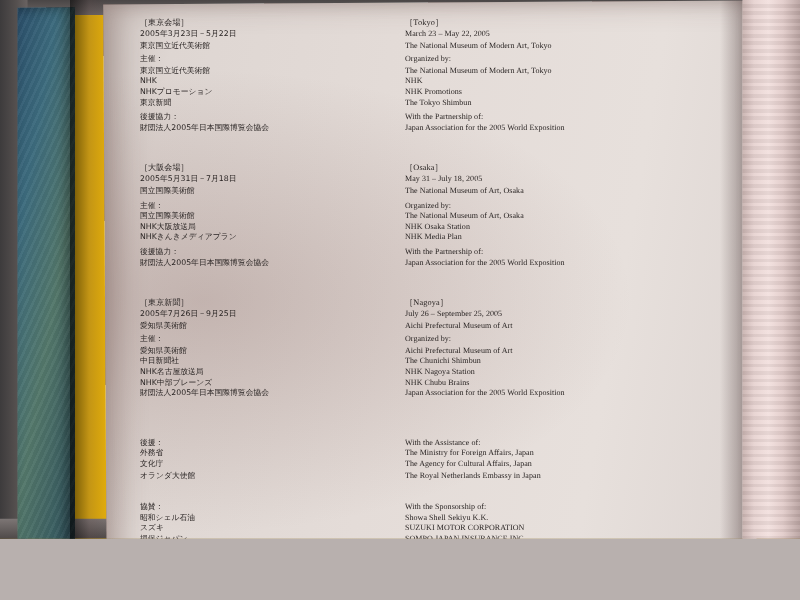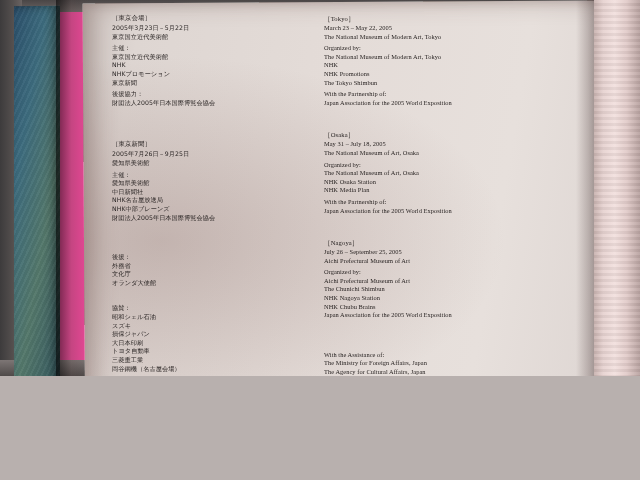--- a/index.html
+++ b/index.html
@@ -9,22 +9,22 @@
   body {
     width: 640px;
     height: 480px;
     background: #b8b0ae;
     font-family: "Liberation Serif", serif;
     overflow: hidden;
   }
   #scene {
     position: relative;
     width: 640px;
-    height: 376px;
-    background: #ec4899;
+    height: 431px;
+    background: #eab308;
     overflow: hidden;
   }
   
   .bg-left {
     position: absolute;
     left: 0; top: 0;
     width: 22px; height: 480px;
     background: linear-gradient(90deg, #3d3b3c 0%, #55504f 60%, #6a6362 100%);
   }
   .bg-top {
@@ -178,20 +178,35 @@
           <div class="line ja">東京新聞</div>
         </div>
         <div class="sub">
           <div class="line ja">後援協力：</div>
           <div class="line ja">財団法人2005年日本国際博覧会協会</div>
         </div>
       </div>
 
       <div class="gap-m"></div>
 
+      <div class="block">
+        <div class="blk-label ja">［大阪会場］</div>
+        <div class="line ja">2005年5月31日－7月18日</div>
+        <div class="line ja">国立国際美術館</div>
+        <div class="sub">
+          <div class="line ja">主催：</div>
+          <div class="line ja">国立国際美術館</div>
+          <div class="line ja">NHK大阪放送局</div>
+          <div class="line ja">NHKきんきメディアプラン</div>
+        </div>
+        <div class="sub">
+          <div class="line ja">後援協力：</div>
+          <div class="line ja">財団法人2005年日本国際博覧会協会</div>
+        </div>
+      </div>
 
       <div class="gap-m"></div>
 
       <div class="block">
         <div class="blk-label ja">［東京新聞］</div>
         <div class="line ja">2005年7月26日－9月25日</div>
         <div class="line ja">愛知県美術館</div>
         <div class="sub">
           <div class="line ja">主催：</div>
           <div class="line ja">愛知県美術館</div>

